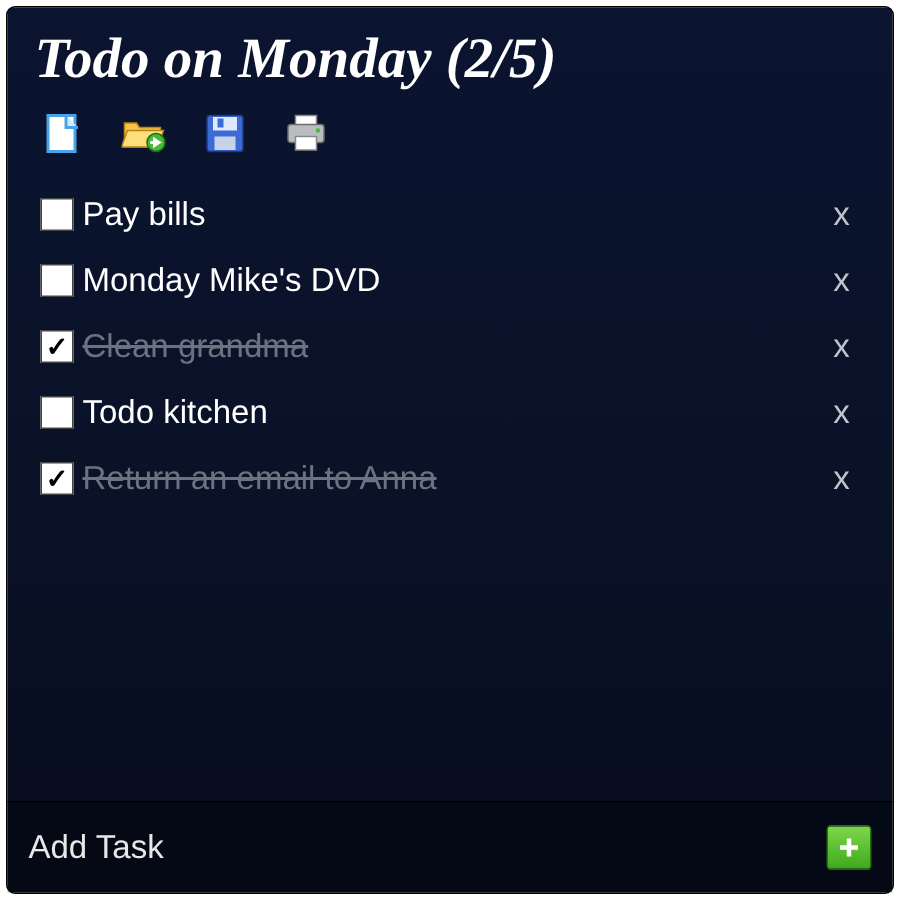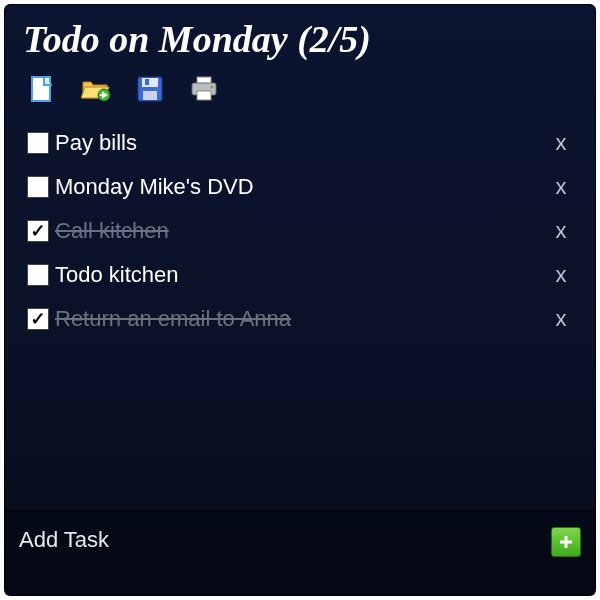--- a/index.html
+++ b/index.html
@@ -7,21 +7,21 @@
   .title{font-family:"Segoe Script","Comic Sans MS",cursive;font-style:italic;font-weight:700;color:#fff;font-size:38px;line-height:1.2;margin:0 0 6px 4px}
   .toolbar{display:flex;gap:24px;padding:4px 8px 10px 8px}
   .tbtn{width:30px;height:32px;display:flex;align-items:center;justify-content:center;cursor:pointer}
   .list{margin-top:6px;flex:1 1 auto;overflow:hidden}
   .row{display:flex;align-items:center;height:44px;padding-left:8px;padding-right:8px}
   .cb{width:22px;height:22px;background:#fff;border:1px solid #444;box-sizing:border-box;display:flex;align-items:center;justify-content:center;cursor:pointer;flex:0 0 22px}
   .cb.checked::after{content:"✓";color:#000;font-weight:700;font-size:18px;line-height:1}
   .task{flex:1 1 auto;margin-left:6px;font-size:22px;color:#fff}
   .task.done{color:#6a7380;text-decoration:line-through}
   .del{flex:0 0 24px;text-align:center;font-size:22px;color:#c0c4cc;cursor:pointer;font-family:Arial,sans-serif}
-  .footer{height:52px;margin:0 -14px 0 -14px;padding:16px 14px;background:rgba(0,0,0,0.25);border-top:1px solid #000;display:flex;align-items:flex-start;justify-content:space-between}
+  .footer{height:52px;margin:0 -14px 0 -14px;padding:4px 14px;background:rgba(0,0,0,0.25);border-top:1px solid #000;display:flex;align-items:center;justify-content:space-between}
   .addlabel{font-size:22px;color:#e8e8e8}
   .addbtn{width:28px;height:28px;background:linear-gradient(180deg,#7ed64a,#3faa1e);border:1px solid #256e10;border-radius:3px;display:flex;align-items:center;justify-content:center;cursor:pointer}
   .addbtn svg{display:block}
   svg{display:block}
 </style>
 </head>
 <body>
 
 <div class="widget">
 
@@ -74,21 +74,21 @@
         <div class="task">Pay bills</div>
         <div class="del">x</div>
       </div>
       <div class="row">
         <div class="cb"></div>
         <div class="task">Monday Mike's DVD</div>
         <div class="del">x</div>
       </div>
       <div class="row">
         <div class="cb checked"></div>
-        <div class="task done">Call kitchen</div>
+        <div class="task done">Clean grandma</div>
         <div class="del">x</div>
       </div>
       <div class="row">
         <div class="cb"></div>
         <div class="task">Todo kitchen</div>
         <div class="del">x</div>
       </div>
       <div class="row">
         <div class="cb checked"></div>
         <div class="task done">Return an email to Anna</div>

